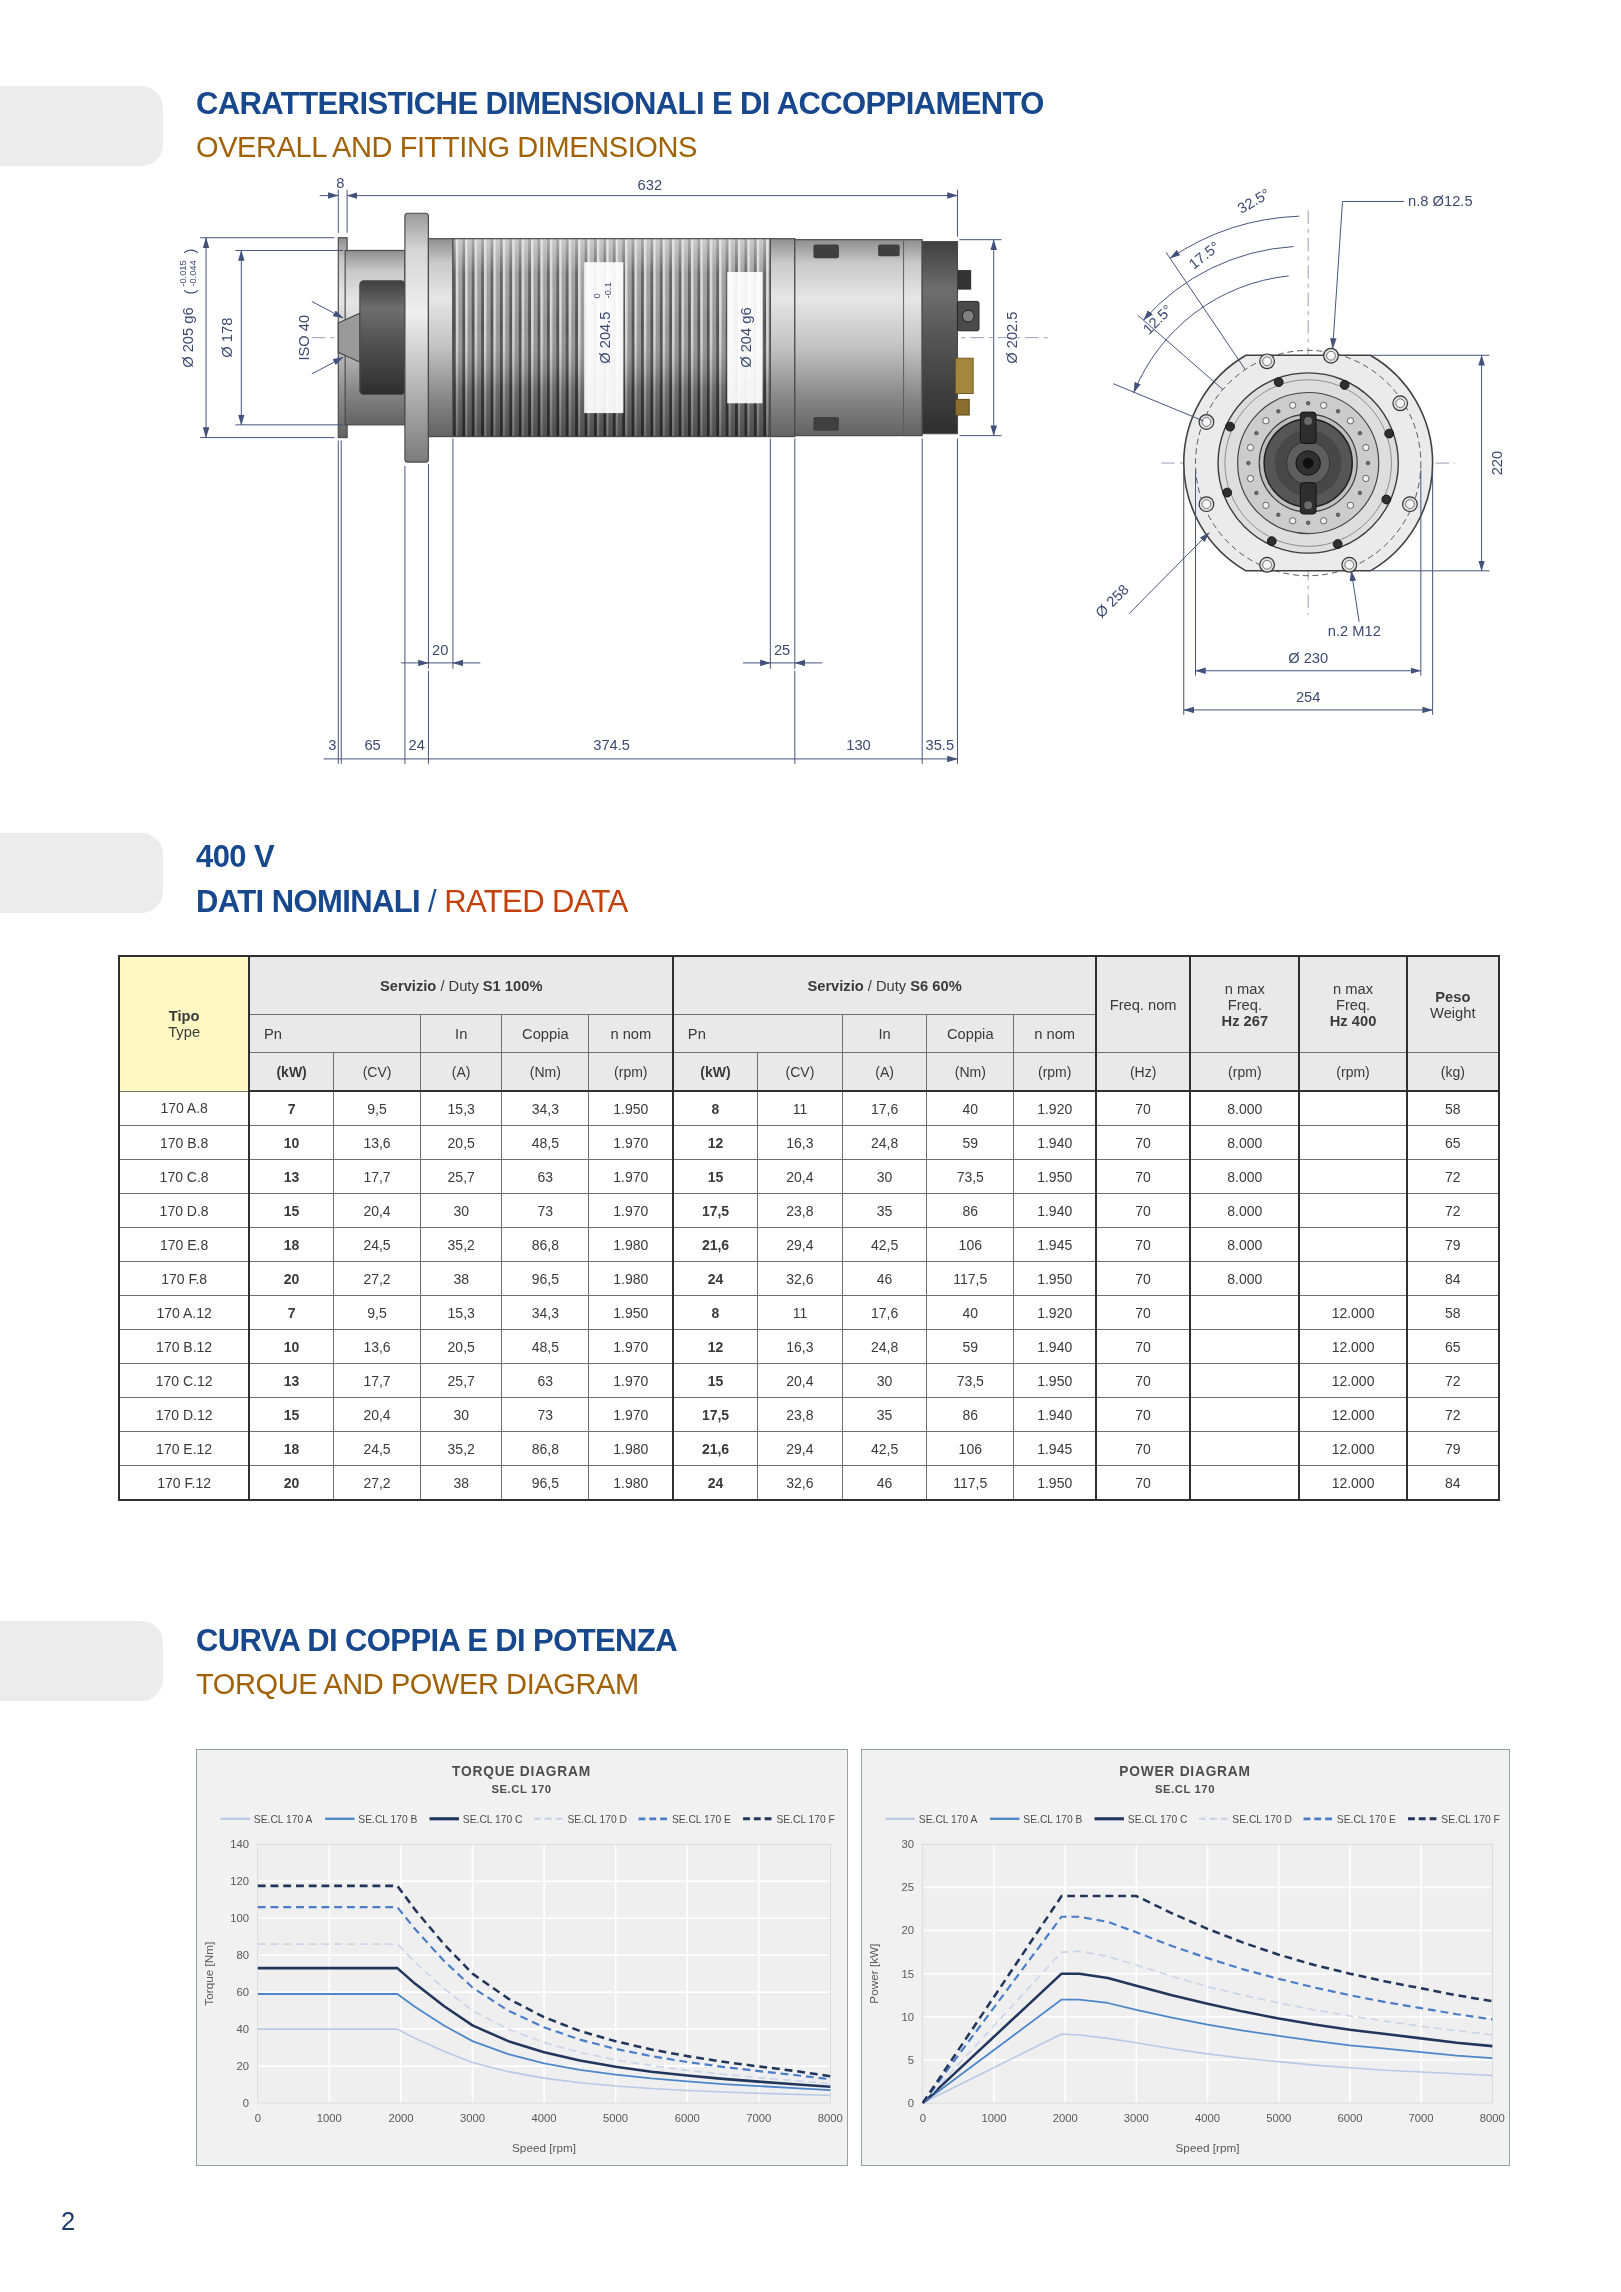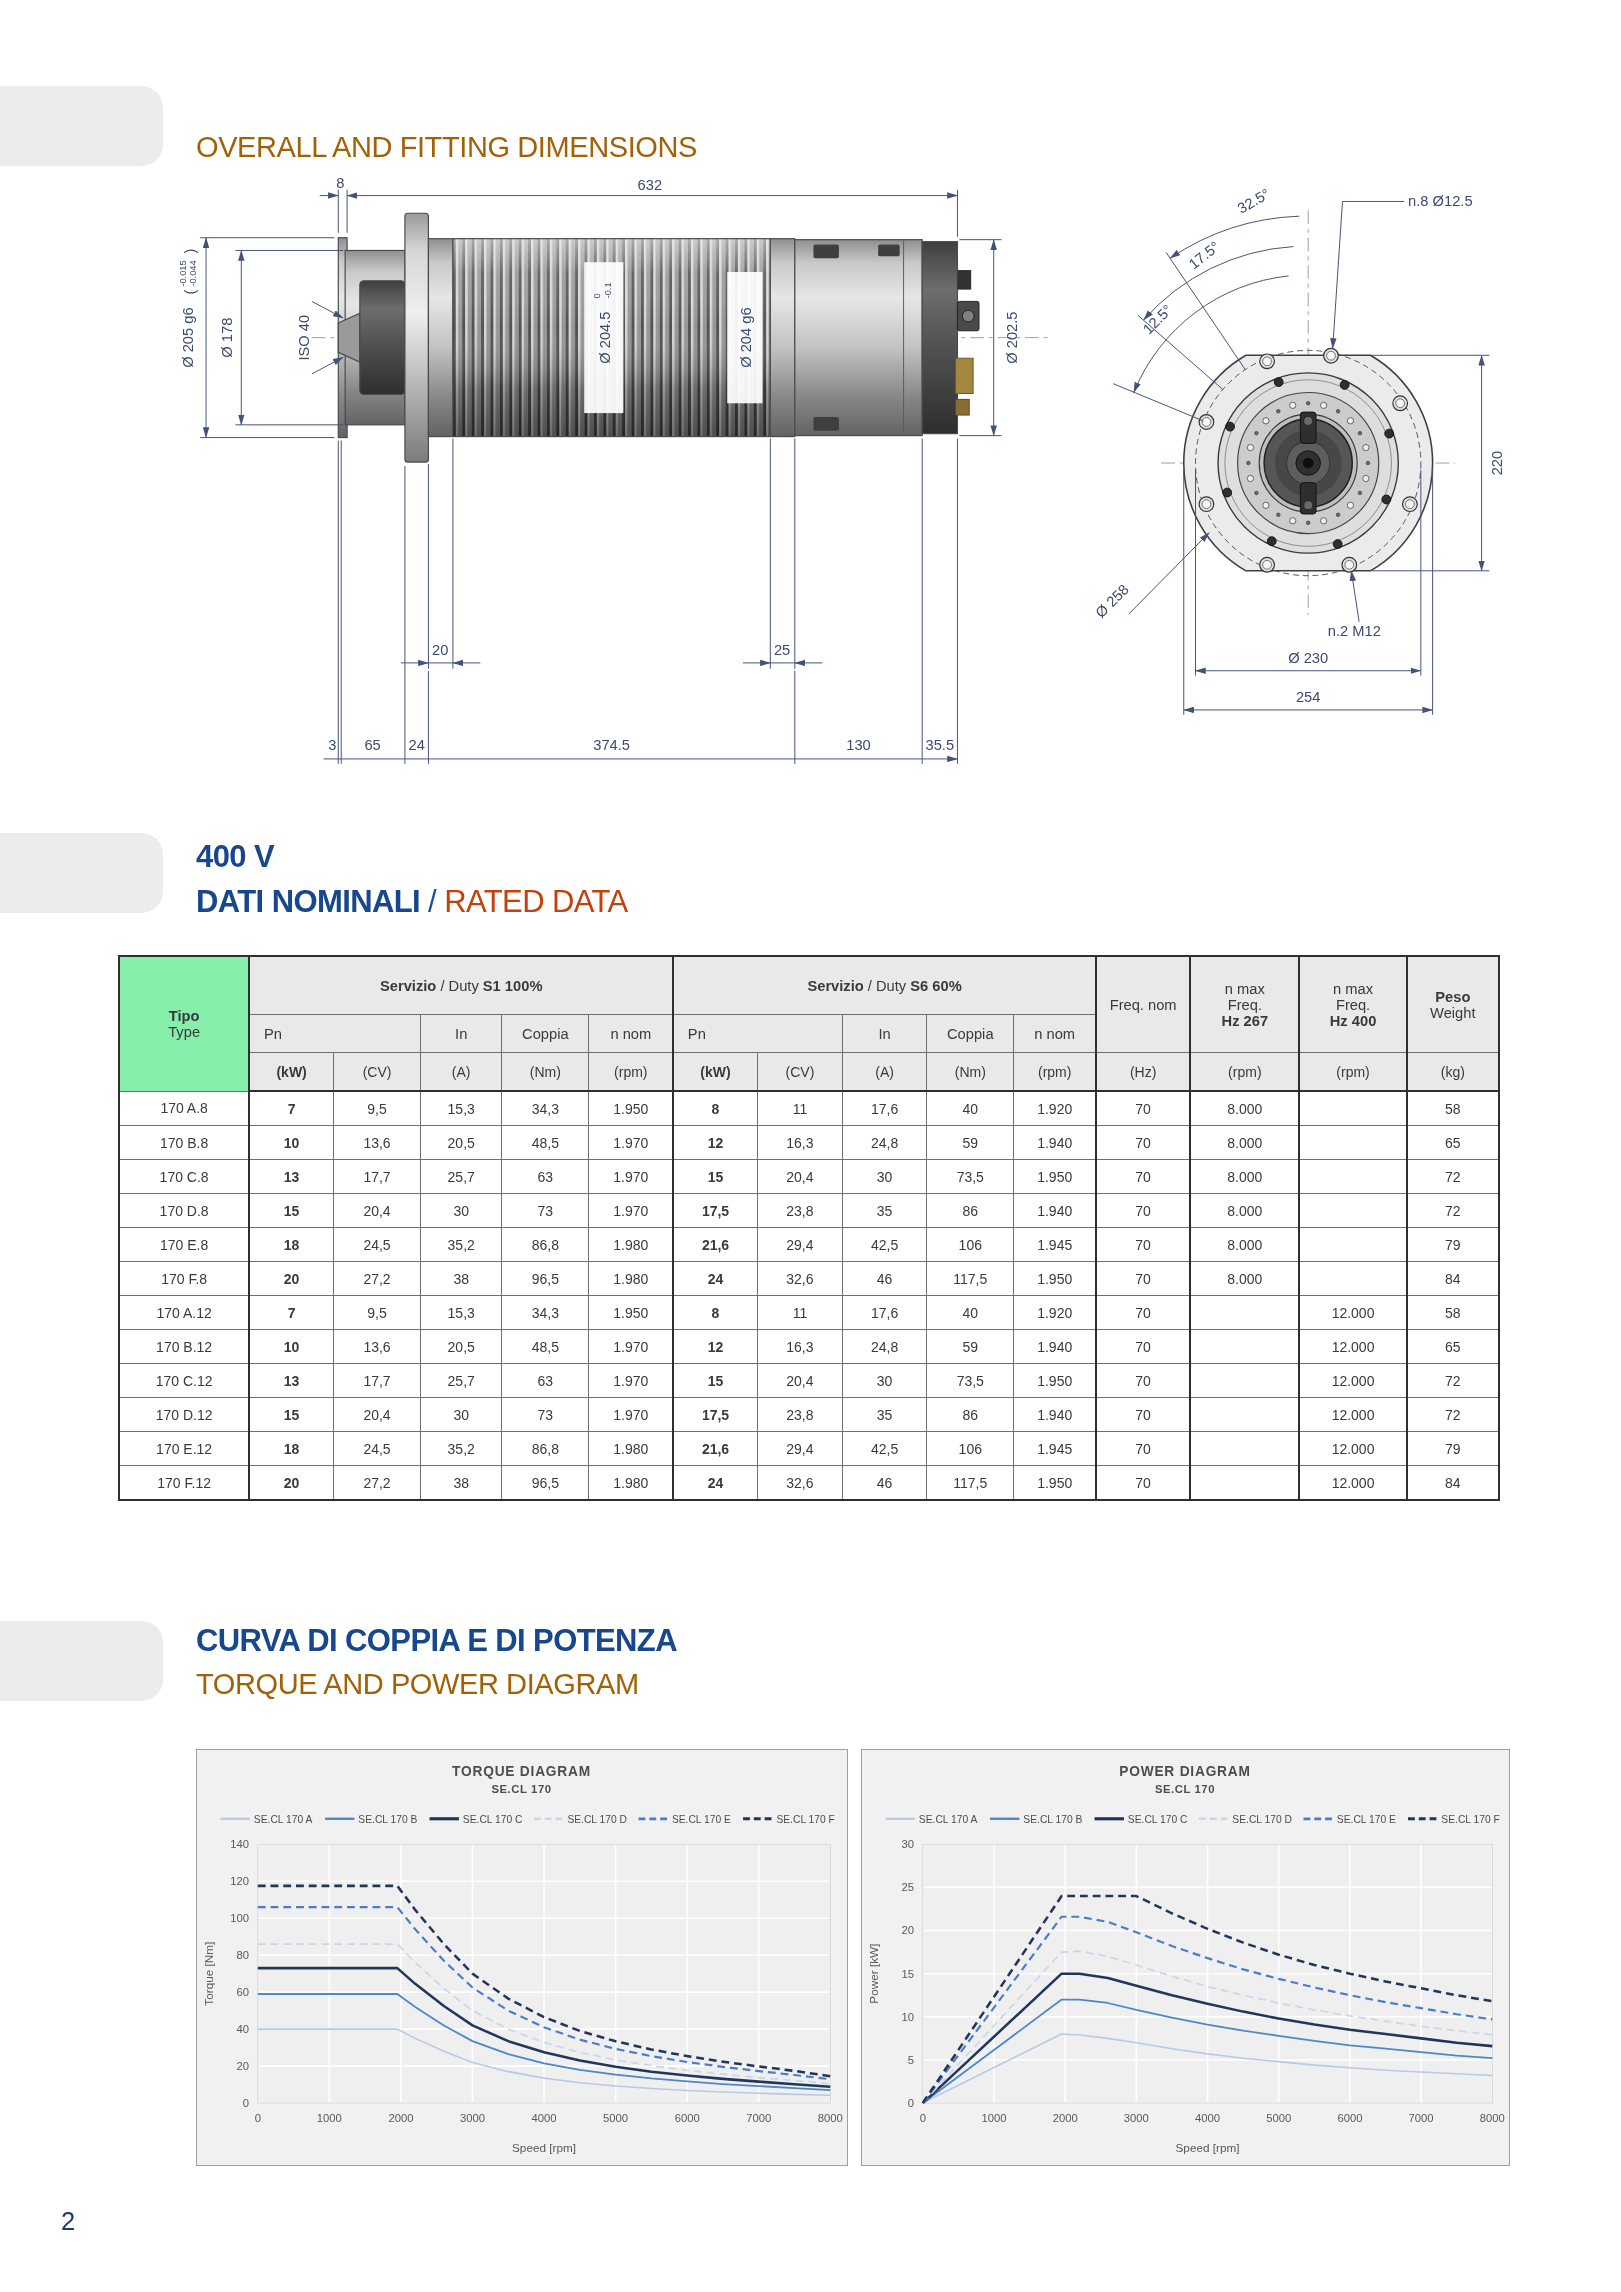--- a/index.html
+++ b/index.html
@@ -22,21 +22,21 @@
   .rated thead th{background:#e9e9e9;font-size:14.7px;}
   .rated .hr1 th{height:57px;}
   .rated .hr2 th{height:37px;margin-top:8px;}
   .rated .hr3 th{height:37px;font-size:14px;margin-left:47px;}
   .rated tbody td{height:33px;}
   .rated .b{font-weight:700;}
   .rated .bl-thick{border-left:2.5px solid #2f2f2f;}
   .rated{border:2.5px solid #2f2f2f;}
   .rated thead tr.hr3 th{border-bottom:2.5px solid #2f2f2f;}
   .rated .al{text-align:left;padding-left:13.7px;}
-  .rated .th-tipo{background:#86efac;}
+  .rated .th-tipo{background:#fef9c3;}
 
   
   .chart-panel{position:absolute;top:1749px;height:417px;background:#f1f1f2;
         border:1.6px solid #9aa0a6;box-sizing:border-box;}
   #chart-torque{left:196px;width:652px;}
   #chart-power{left:861px;width:649px;}
   .ctitle{font-weight:700;font-size:14px;fill:#4d4d4d;letter-spacing:.8px;}
   .csub{font-weight:700;font-size:11.5px;fill:#4d4d4d;letter-spacing:.6px;}
   .clab{font-size:12px;fill:#595959;}
   .tick{font-size:11.5px;fill:#595959;}
@@ -52,20 +52,21 @@
 </style>
 </head>
 <body>
 
 <div class="page">
 
   <div class="side-tab" style="top:86px"></div>
   <div class="side-tab" style="top:833px"></div>
   <div class="side-tab" style="top:1621px"></div>
 
+  <div class="h-it" style="top:86px">CARATTERISTICHE DIMENSIONALI E DI ACCOPPIAMENTO</div>
   <div class="h-en" style="top:131px">OVERALL AND FITTING DIMENSIONS</div>
 
   <svg width="1621" height="627" viewBox="0 0 1654 640" style="position:absolute;left:0;top:176px">
     <defs>
       <marker id="ar" viewBox="0 0 10 6" refX="9.5" refY="3" markerWidth="11" markerHeight="7" orient="auto-start-reverse">
           <path d="M0,0 L10,3 L0,6 z" fill="#44517a"></path>
         </marker>
       <linearGradient id="bodyGrad" x1="0" y1="0" x2="0" y2="1">
         <stop offset="0" stop-color="#8f8f8f"></stop>
           <stop offset="0.12" stop-color="#c9c9c9"></stop>

